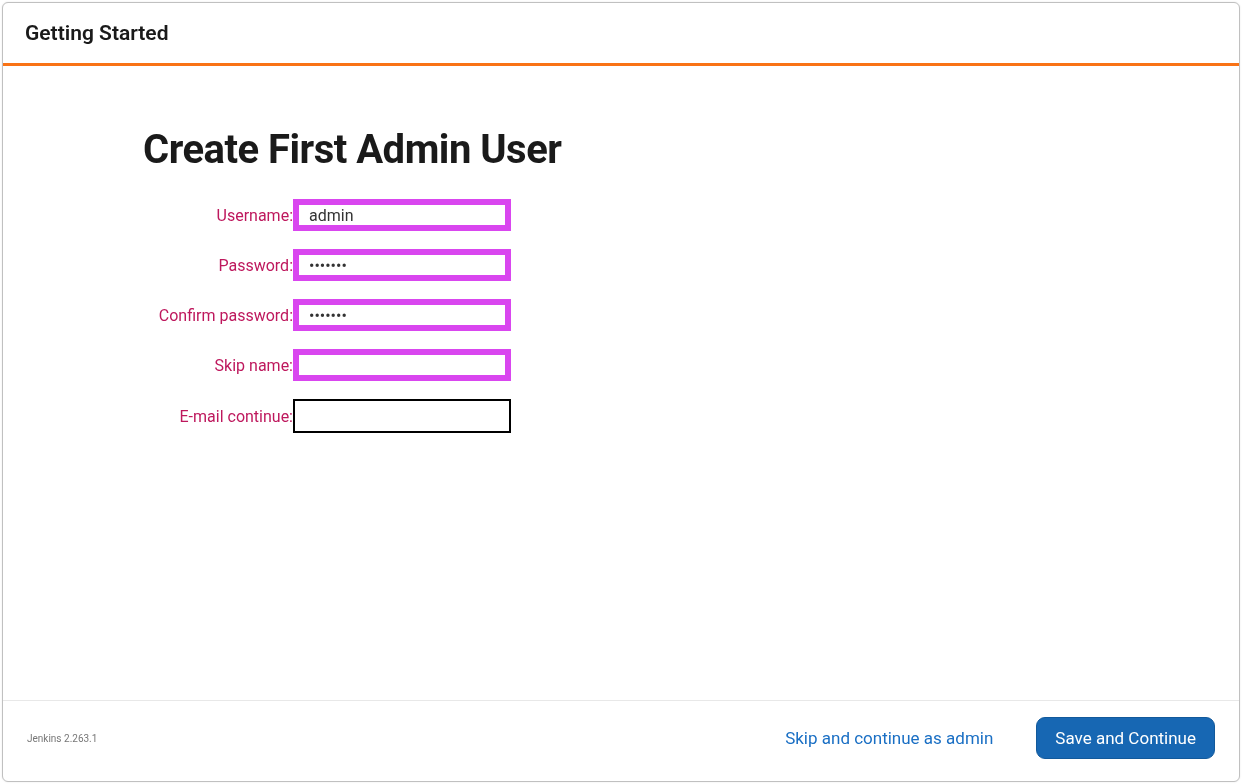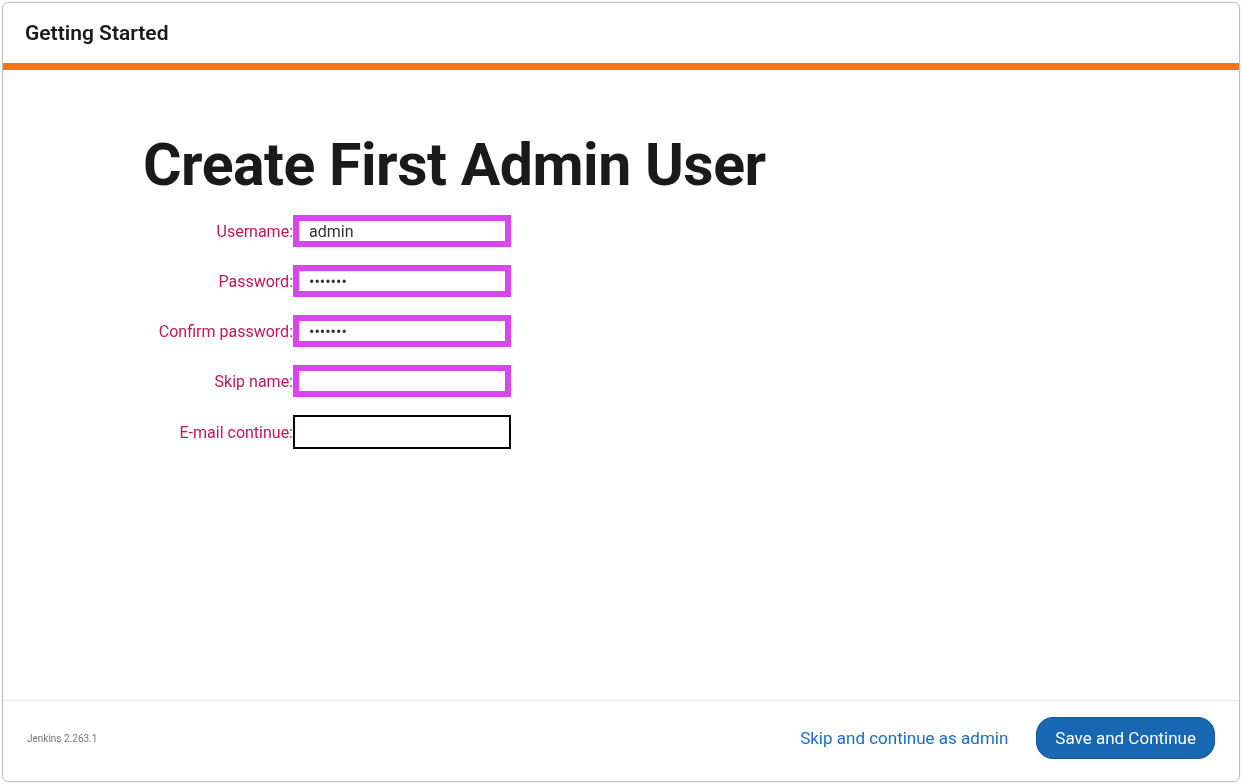--- a/index.html
+++ b/index.html
@@ -20,36 +20,36 @@
       margin: 2px;
       border: 1px solid #c0c0c0;
       border-radius: 6px;
       background: #ffffff;
       display: flex;
       flex-direction: column;
       box-shadow: 0 0 2px rgba(0,0,0,0.1);
     }
     .modal-header {
       padding: 18px 22px;
-      border-bottom: 7px solid #f97316;
+      border-bottom: 3px solid #f97316;
     }
     .modal-header h2 {
       font-size: 21px;
       font-weight: 600;
       color: #1a1a1a;
     }
     .modal-body {
       flex: 1;
       padding: 60px 0 0 140px;
     }
     .main-title {
-      font-size: 59px;
+      font-size: 40px;
       font-weight: 700;
       color: #1a1a1a;
-      margin-bottom: 16px;
+      margin-bottom: 26px;
       letter-spacing: -0.5px;
     }
     .form-row {
       display: flex;
       align-items: center;
       margin-bottom: 18px;
     }
     .form-label {
       width: 150px;
       font-size: 16px;
@@ -78,33 +78,33 @@
       padding: 16px 24px 22px 24px;
       border-top: 1px solid #e8e8e8;
     }
     .footer-left {
       font-size: 10px;
       color: #777777;
     }
     .footer-right {
       display: flex;
       align-items: center;
-      gap: 28px;
+      gap: 43px;
     }
     .skip-link {
       font-size: 17px;
       color: #1a6fc4;
       cursor: pointer;
       text-decoration: none;
     }
     .primary-button {
       background: #1767b3;
       color: #ffffff;
       border: 1px solid #12599b;
-      border-radius: 17px;
+      border-radius: 9px;
       padding: 10px 18px;
       font-size: 17px;
       cursor: pointer;
       font-family: inherit;
     }
   </style>
 </head>
 <body>
 
 <div class="modal-container">

